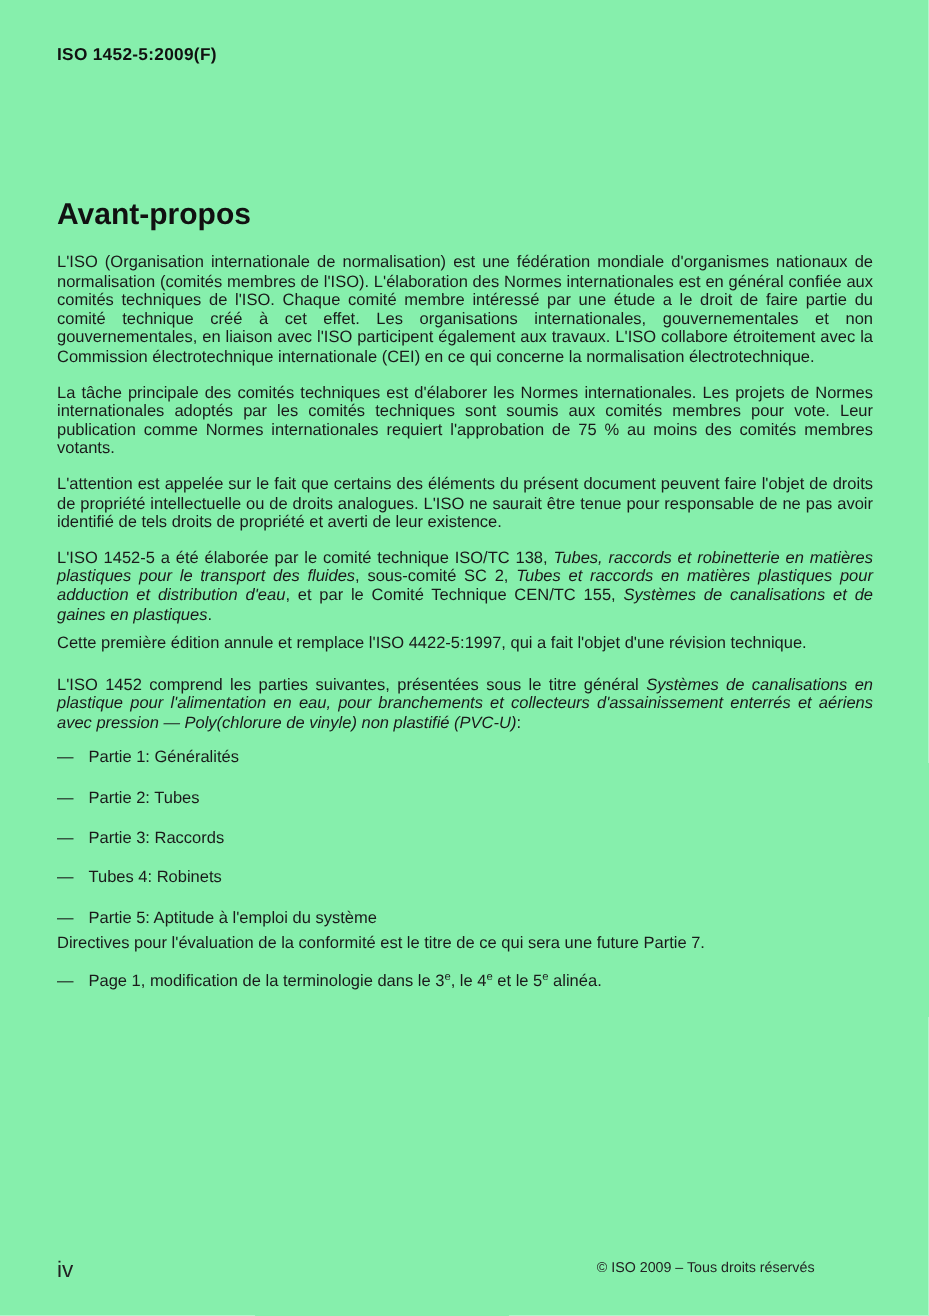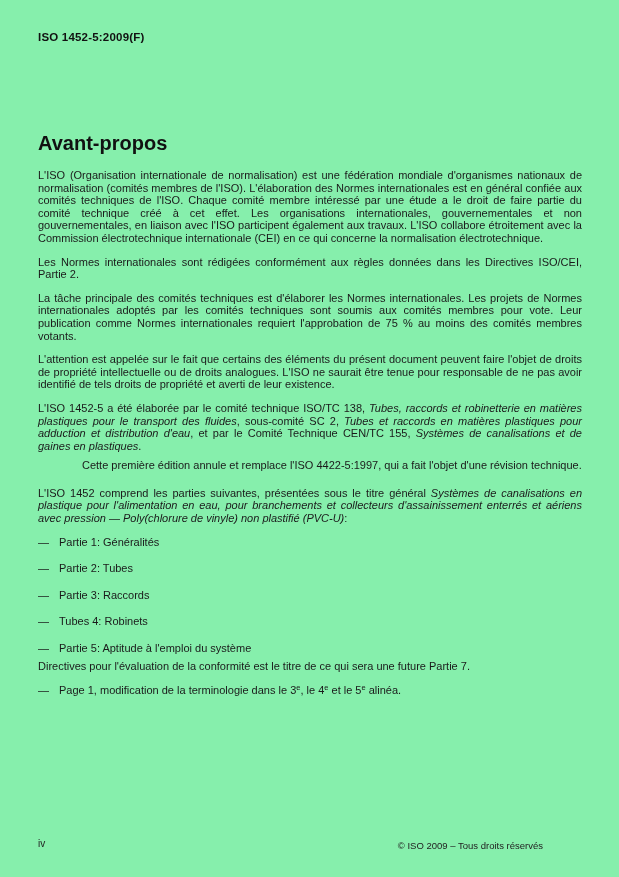--- a/index.html
+++ b/index.html
@@ -23,58 +23,57 @@
     position: absolute; left: 38px; top: 132px;
     font-size: 20px; font-weight: bold; color: #111;
   }
 
   .doc-body {
     position: absolute; left: 38px; top: 169px; width: 544px;
     font-size: 11px; line-height: 12.6px;
   }
   .para { text-align: justify; margin-bottom: 11px; }
   .para.mb7  { margin-bottom: 7px; }
-  .para.mb15 { margin-bottom: 15px; margin-left: 44px; }
+  .para.mb15 { margin-bottom: 15px; }
   .para.mb12 { margin-bottom: 12px; }
 
   .list-item { display: flex; margin-bottom: 14px; }
   .list-item.mb5 { margin-bottom: 5px; }
   .list-dash { flex: 0 0 21px; }
   .li-text { flex: 1; }
   .list-item i, .li-text { font-style: inherit; }
 
   i { font-style: italic; }
   sup { font-size: 7.5px; vertical-align: 4px; line-height: 0; }
 
   .doc-footer {
     position: absolute; left: 0; right: 0; top: 836px; height: 20px;
   }
   .page-number {
     position: absolute; left: 38px; top: 2px;
-    font-size: 10px; color: #222;
+    font-size: 15px; color: #222;
   }
   .copyright {
     position: absolute; right: 76px; top: 4px;
     font-size: 9.5px; color: #222; margin-left: 20px;
   }
 </style>
 </head>
 <body>
 
 <div class="page">
 
   <div class="doc-header">ISO 1452-5:2009(F)</div>
 
   <div class="doc-title">Avant-propos</div>
 
   <div class="doc-body">
 
     <p class="para"><span>L'ISO (Organisation internationale de normalisation) est une fédération mondiale d'organismes nationaux de normalisation (comités membres de l'ISO). L'élaboration des Normes internationales est en général confiée aux comités techniques de l'ISO. Chaque comité membre intéressé par une étude a le droit de faire partie du comité technique créé à cet effet. Les organisations internationales, gouvernementales et non gouvernementales, en liaison avec l'ISO participent également aux travaux. L'ISO collabore étroitement avec la Commission électrotechnique internationale (CEI) en ce qui concerne la normalisation électrotechnique.</span></p>
 
-    <p class="para"><span>Les Normes internationales sont rédigées conformément aux règles données dans les Directives ISO/CEI, Partie 2.</span></p>
 
     <p class="para"><span>La tâche principale des comités techniques est d'élaborer les Normes internationales. Les projets de Normes internationales adoptés par les comités techniques sont soumis aux comités membres pour vote. Leur publication comme Normes internationales requiert l'approbation de 75 % au moins des comités membres votants.</span></p>
 
     <p class="para"><span>L'attention est appelée sur le fait que certains des éléments du présent document peuvent faire l'objet de droits de propriété intellectuelle ou de droits analogues. L'ISO ne saurait être tenue pour responsable de ne pas avoir identifié de tels droits de propriété et averti de leur existence.</span></p>
 
     <p class="para mb7"><span>L'ISO 1452-5 a été élaborée par le comité technique ISO/TC 138, </span><i>Tubes, raccords et robinetterie en matières plastiques pour le transport des fluides</i><span>, sous-comité SC 2, </span><i>Tubes et raccords en matières plastiques pour adduction et distribution d'eau</i><span>, et par le Comité Technique CEN/TC 155, </span><i>Systèmes de canalisations et de gaines en plastiques</i><span>.</span></p>
 
     <p class="para mb15"><span>Cette première édition annule et remplace l'ISO 4422-5:1997, qui a fait l'objet d'une révision technique.</span></p>
 
     <p class="para"><span>L'ISO 1452 comprend les parties suivantes, présentées sous le titre général </span><i>Systèmes de canalisations en plastique pour l'alimentation en eau, pour branchements et collecteurs d'assainissement enterrés et aériens avec pression — Poly(chlorure de vinyle) non plastifié (PVC-U)</i><span>:</span></p>

